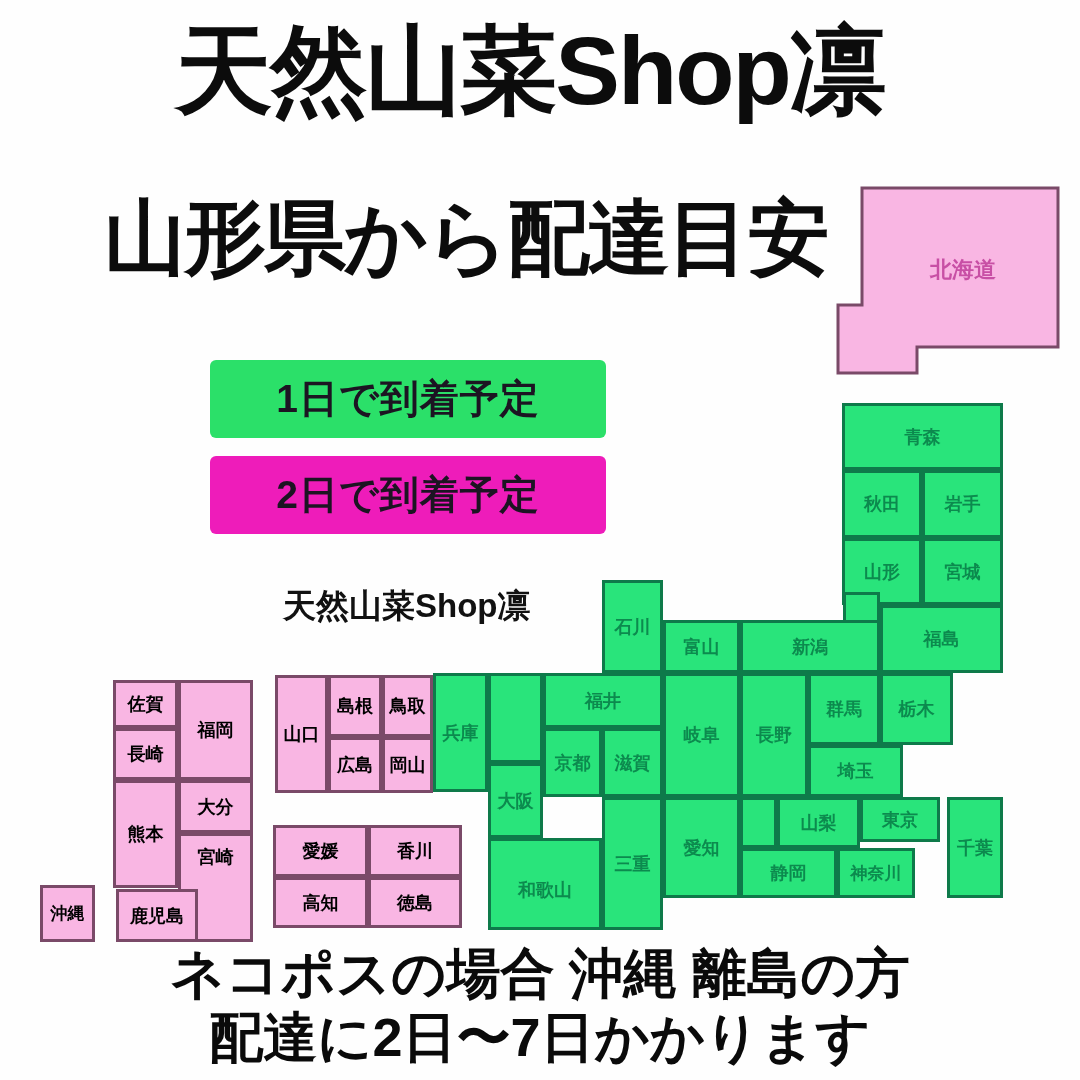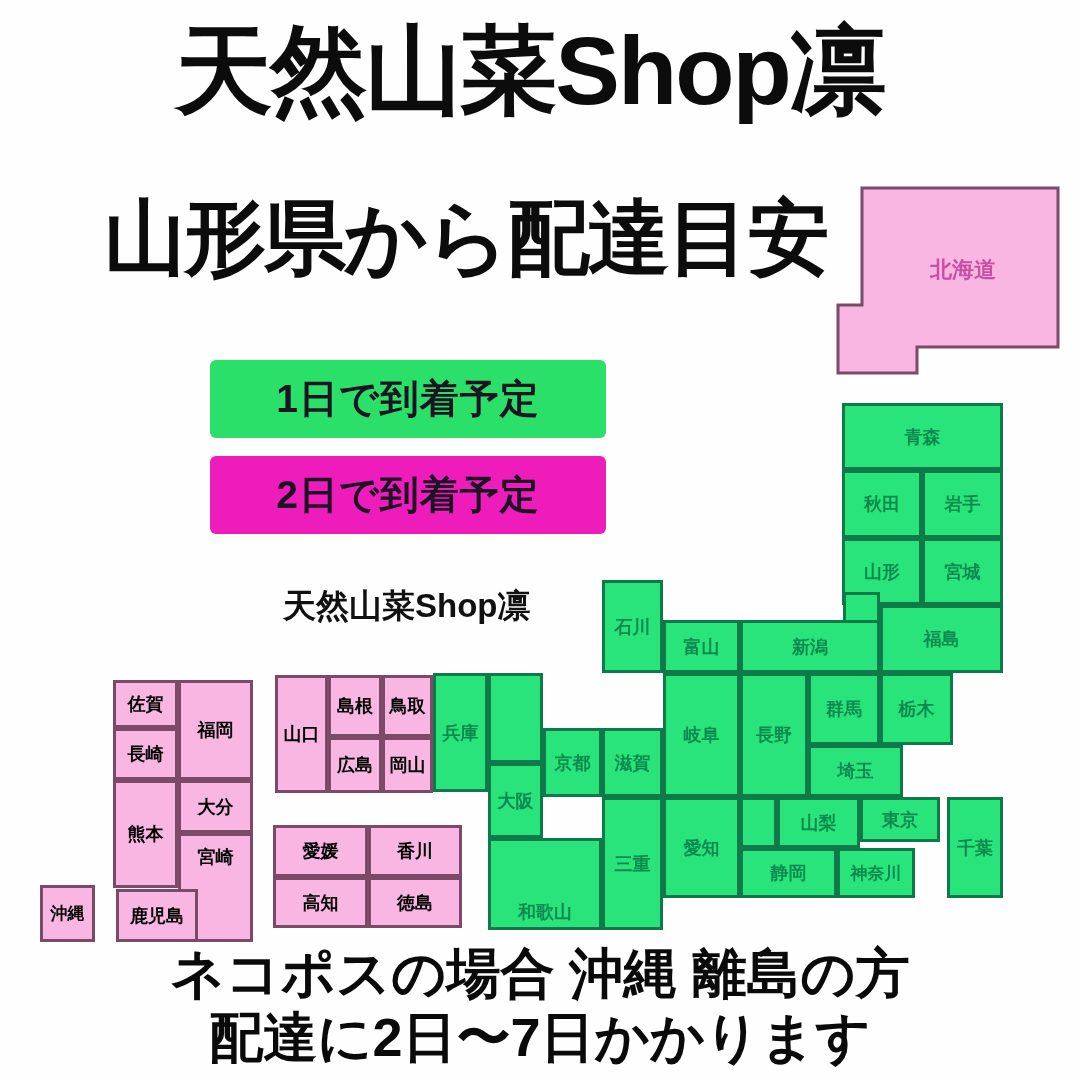--- a/index.html
+++ b/index.html
@@ -71,39 +71,40 @@
   <div class="pref g" style="left:842px;top:470px;width:80px;height:68px">秋田</div>
   <div class="pref g" style="left:842px;top:538px;width:80px;height:67px">山形</div>
   <div class="pref g" style="left:922px;top:470px;width:81px;height:68px">岩手</div>
   <div class="pref g" style="left:922px;top:538px;width:81px;height:67px">宮城</div>
   <div class="pref g" style="left:880px;top:605px;width:123px;height:68px">福島</div>
 
   <div class="pref g" style="left:843px;top:592px;width:37px;height:31px"></div>
   <div class="pref g" style="left:740px;top:620px;width:140px;height:53px">新潟</div>
   <div class="pref g" style="left:602px;top:580px;width:61px;height:93px">石川</div>
   <div class="pref g" style="left:663px;top:620px;width:77px;height:53px">富山</div>
+  <div class="pref g" style="left:543px;top:673px;width:120px;height:55px">福井</div>
   <div class="pref g" style="left:663px;top:673px;width:77px;height:124px">岐阜</div>
   <div class="pref g" style="left:740px;top:673px;width:68px;height:124px">長野</div>
   <div class="pref g" style="left:740px;top:797px;width:37px;height:51px"></div>
 
   <div class="pref g" style="left:808px;top:673px;width:72px;height:72px">群馬</div>
   <div class="pref g" style="left:880px;top:673px;width:73px;height:72px">栃木</div>
   <div class="pref g" style="left:808px;top:745px;width:95px;height:52px">埼玉</div>
   <div class="pref g" style="left:777px;top:797px;width:83px;height:51px">山梨</div>
   <div class="pref g" style="left:860px;top:797px;width:80px;height:45px">東京</div>
   <div class="pref g" style="left:947px;top:797px;width:56px;height:101px">千葉</div>
   <div class="pref g" style="left:740px;top:848px;width:97px;height:50px">静岡</div>
   <div class="pref g" style="left:837px;top:848px;width:78px;height:50px;font-size:17px">神奈川</div>
 
   <div class="pref g" style="left:433px;top:673px;width:55px;height:119px">兵庫</div>
   <div class="pref g" style="left:488px;top:673px;width:55px;height:90px"></div>
   <div class="pref g" style="left:543px;top:728px;width:59px;height:69px">京都</div>
   <div class="pref g" style="left:602px;top:728px;width:61px;height:69px">滋賀</div>
   <div class="pref g" style="left:488px;top:763px;width:55px;height:75px">大阪</div>
-  <div class="pref g" style="left:488px;top:838px;width:114px;height:92px;align-items:flex-end;padding-bottom:6px">和歌山</div>
+  <div class="pref g" style="left:488px;top:838px;width:114px;height:92px;align-items:flex-end;padding-bottom:28px">和歌山</div>
   <div class="pref g" style="left:602px;top:797px;width:61px;height:133px">三重</div>
   <div class="pref g" style="left:663px;top:797px;width:77px;height:101px">愛知</div>
 
   <div class="pref p" style="left:275px;top:675px;width:53px;height:118px">山口</div>
   <div class="pref p" style="left:328px;top:675px;width:54px;height:62px">島根</div>
   <div class="pref p" style="left:382px;top:675px;width:51px;height:62px">鳥取</div>
   <div class="pref p" style="left:328px;top:737px;width:54px;height:56px">広島</div>
   <div class="pref p" style="left:382px;top:737px;width:51px;height:56px">岡山</div>
 
   <div class="pref p" style="left:273px;top:825px;width:95px;height:52px">愛媛</div>

